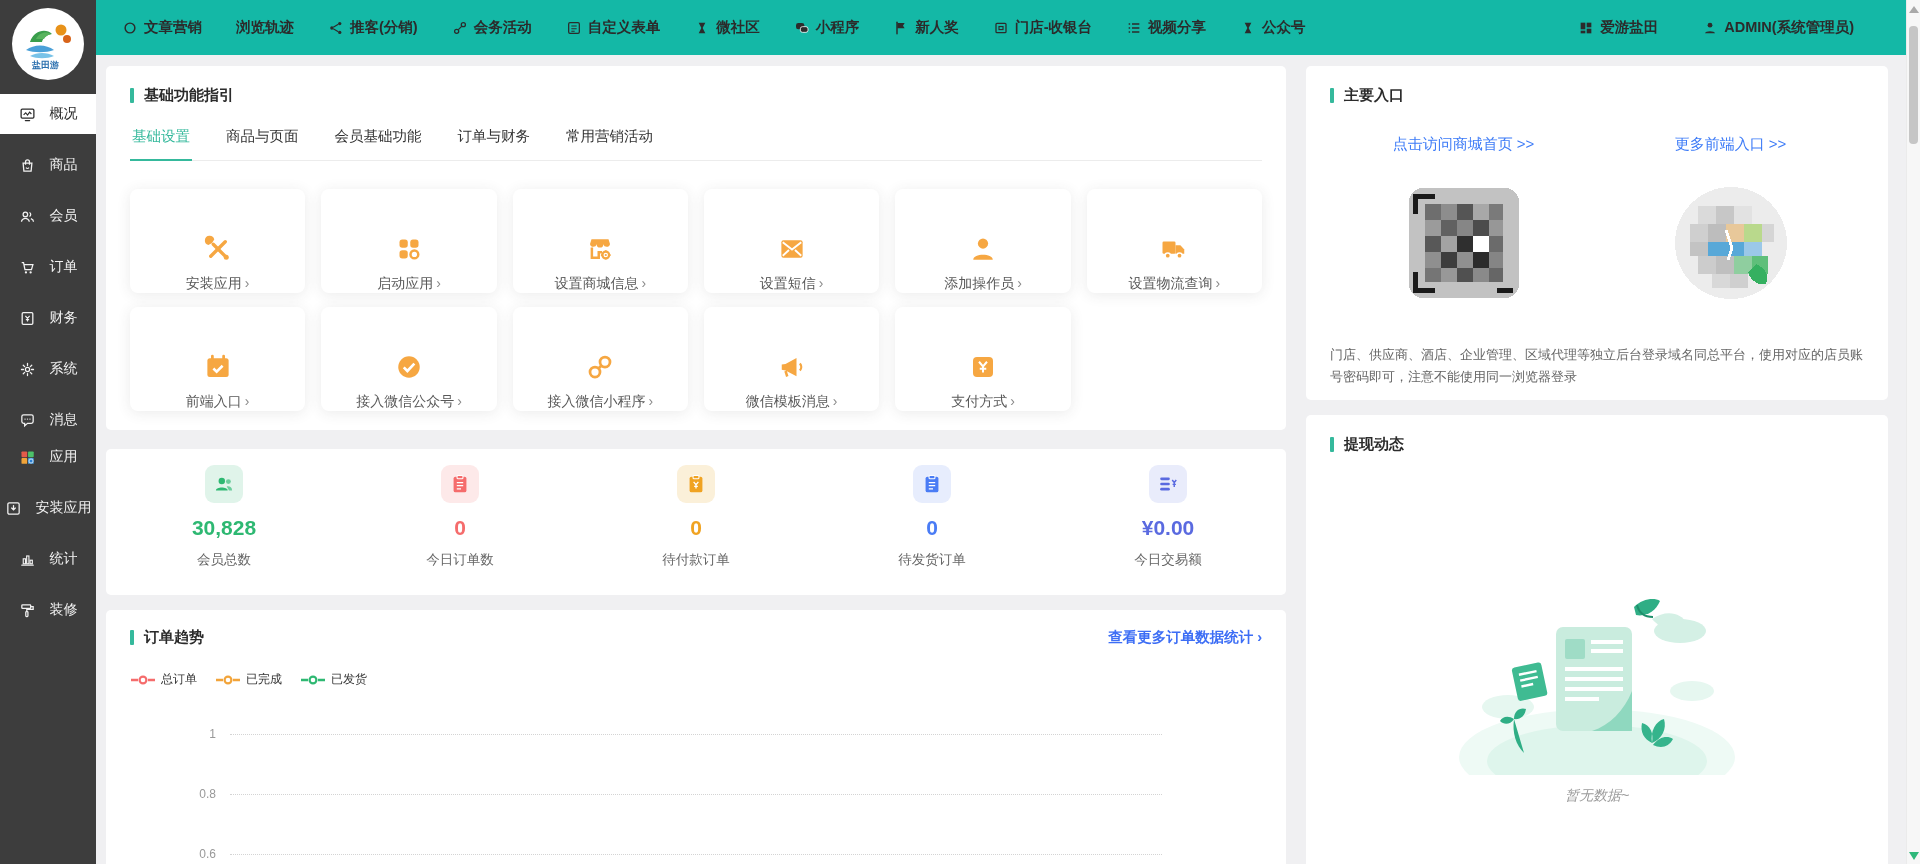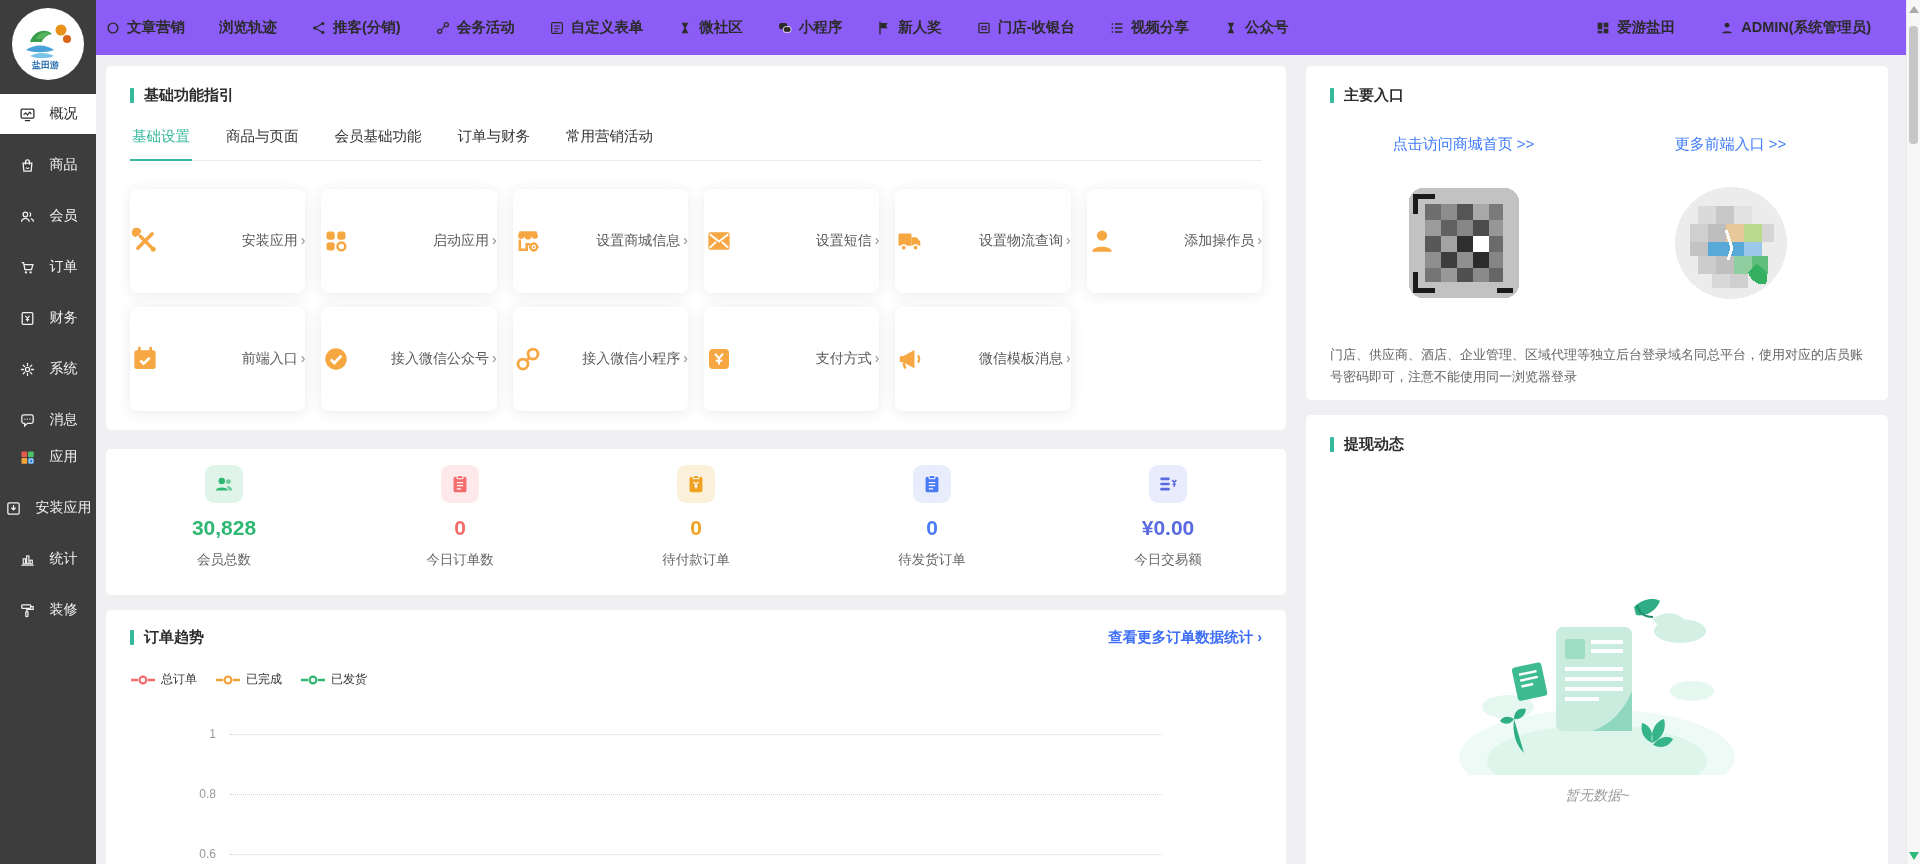--- a/index.html
+++ b/index.html
@@ -1,21 +1,21 @@
 <!DOCTYPE html>
 <html><head>
 <meta charset="utf-8">
 <style>
   * { margin:0; padding:0; box-sizing:border-box; }
   html,body { width:1920px; height:864px; overflow:hidden;
     font-family:"Liberation Sans","DejaVu Sans",sans-serif; background:#f0f0f2; color:#333; }
 
   
-  .topbar { position:absolute; left:96px; top:0; right:14px; height:55px; background:#8b5cf6;
-    display:flex; align-items:center; padding:0 9px; z-index:5; }
+  .topbar { position:absolute; left:96px; top:0; right:14px; height:55px; background:#14b8a6;
+    display:flex; align-items:center; padding:0 26px; z-index:5; }
   .topnav { display:flex; align-items:center; gap:34px; }
   .nav-item { display:flex; align-items:center; gap:6px; font-size:14.5px; font-weight:600;
     color:#2b2b2b; cursor:pointer; white-space:nowrap; }
   .nav-item .ic { width:16px; height:16px; color:#2b2b2b; display:inline-block; }
   .topbar-right { margin-left:auto; display:flex; align-items:center; gap:44px; padding-right:26px; }
 
   
   .sidebar { position:absolute; left:0; top:0; width:96px; height:864px; background:#3d3d3d; z-index:6; }
   .logo-wrap { width:72px; height:72px; margin:8px auto 14px; background:#fff; border-radius:50%;
     display:flex; align-items:center; justify-content:center; overflow:hidden; }
@@ -37,22 +37,22 @@
   .panel-title .txt { font-size:15px; font-weight:700; color:#2b2b2b; }
 
   
   .guide { height:364px; padding:20px 24px; }
   .tabs { display:flex; gap:32px; margin-top:12px; border-bottom:1px solid #ececec; }
   .tab { font-size:14.5px; color:#333; padding:10px 2px 13px; cursor:pointer; }
   .tab.active { color:#35b99c; border-bottom:2px solid #35b99c; margin-bottom:-1px; }
   .guide-grid { margin-top:28px; display:grid; grid-template-columns:repeat(6,1fr);
     gap:14px 16px; }
   .gcard { height:104px; background:#fff; border-radius:8px;
-    box-shadow:0 2px 14px rgba(60,60,60,.10); display:flex; flex-direction:row;
-    align-items:center; justify-content:space-between; gap:11px; cursor:pointer; }
+    box-shadow:0 2px 14px rgba(60,60,60,.10); display:flex; flex-direction:column;
+    align-items:center; justify-content:flex-end; gap:11px; cursor:pointer; }
   .gcard .ic { width:30px; height:30px; color:#f6a742; }
   .gcard .lbl { font-size:14px; color:#595959; }
   .gcard .lbl .arr { color:#8a8a8a; margin-left:3px; }
 
   
   .stats { margin-top:19px; height:146px; display:flex; align-items:flex-start; padding-top:16px; }
   .stat { flex:1; display:flex; flex-direction:column; align-items:center; }
   .stat .chip { width:38px; height:38px; border-radius:9px; display:flex; align-items:center;
     justify-content:center; }
   .stat .chip .ic { width:22px; height:22px; }
@@ -348,36 +348,36 @@
         </div>
         <div class="gcard">
           <span class="ic"><svg viewBox="0 0 24 24" width="100%" height="100%">
                 <rect x="3.5" y="5" width="17" height="14" rx="1.6" fill="currentColor"></rect>
                 <path d="M4.6 6.6L12 12.4l7.4-5.8M4.6 17.4l5-4.6M19.4 17.4l-5-4.6" stroke="#fff" stroke-width="1.5" fill="none"></path>
               </svg></span>
           <span class="lbl"><span>设置短信</span><span class="arr">›</span></span>
         </div>
         <div class="gcard">
           <span class="ic"><svg viewBox="0 0 24 24" width="100%" height="100%">
+                <circle cx="12" cy="7.6" r="4.1" fill="currentColor"></circle>
+                <path d="M4.2 20.5c0-5.2 15.6-5.2 15.6 0z" fill="currentColor"></path>
+              </svg></span>
+          <span class="lbl"><span>添加操作员</span><span class="arr">›</span></span>
+        </div>
+        <div class="gcard">
+          <span class="ic"><svg viewBox="0 0 24 24" width="100%" height="100%">
                 <rect x="2.8" y="6" width="10.4" height="9.8" rx="1" fill="currentColor"></rect>
                 <path d="M13.2 9h3.9l3.1 3.4V15.8h-7z" fill="currentColor"></path>
                 <circle cx="7" cy="17.3" r="2.1" fill="currentColor" stroke="#fff" stroke-width="1.2"></circle>
                 <circle cx="16.4" cy="17.3" r="2.1" fill="currentColor" stroke="#fff" stroke-width="1.2"></circle>
               </svg></span>
           <span class="lbl"><span>设置物流查询</span><span class="arr">›</span></span>
         </div>
         <div class="gcard">
           <span class="ic"><svg viewBox="0 0 24 24" width="100%" height="100%">
-                <circle cx="12" cy="7.6" r="4.1" fill="currentColor"></circle>
-                <path d="M4.2 20.5c0-5.2 15.6-5.2 15.6 0z" fill="currentColor"></path>
-              </svg></span>
-          <span class="lbl"><span>添加操作员</span><span class="arr">›</span></span>
-        </div>
-        <div class="gcard">
-          <span class="ic"><svg viewBox="0 0 24 24" width="100%" height="100%">
                 <rect x="3.5" y="5" width="17" height="15" rx="2" fill="currentColor"></rect>
                 <path d="M7.5 3.2v3.4M16.5 3.2v3.4" stroke="currentColor" stroke-width="2.2" stroke-linecap="round"></path>
                 <path d="M8.3 13.2l2.6 2.6 4.8-4.8" stroke="#fff" stroke-width="2" fill="none"></path>
               </svg></span>
           <span class="lbl"><span>前端入口</span><span class="arr">›</span></span>
         </div>
         <div class="gcard">
           <span class="ic"><svg viewBox="0 0 24 24" width="100%" height="100%">
                 <circle cx="12" cy="12" r="8.6" fill="currentColor"></circle>
                 <path d="M7.8 12.3l2.9 2.9 5.6-5.9" stroke="#fff" stroke-width="2.1" fill="none"></path>
@@ -387,32 +387,32 @@
         <div class="gcard">
           <span class="ic"><svg viewBox="0 0 24 24" width="100%" height="100%">
                 <circle cx="8" cy="16" r="4" fill="none" stroke="currentColor" stroke-width="2.2"></circle>
                 <circle cx="16" cy="8" r="4" fill="none" stroke="currentColor" stroke-width="2.2"></circle>
                 <path d="M10.8 13.2l2.4-2.4" stroke="currentColor" stroke-width="2.2"></path>
               </svg></span>
           <span class="lbl"><span>接入微信小程序</span><span class="arr">›</span></span>
         </div>
         <div class="gcard">
           <span class="ic"><svg viewBox="0 0 24 24" width="100%" height="100%">
-                <rect x="4" y="4" width="16" height="16" rx="3.2" fill="currentColor"></rect>
-                <path d="M8.8 7.8l3.2 3.8 3.2-3.8M12 11.6V16.4M9.4 13.3h5.2" stroke="#fff" stroke-width="1.6" fill="none"></path>
-              </svg></span>
-          <span class="lbl"><span>支付方式</span><span class="arr">›</span></span>
-        </div>
-        <div class="gcard">
-          <span class="ic"><svg viewBox="0 0 24 24" width="100%" height="100%">
                 <path d="M3.8 10v4.2l3 .5 8.8 4.6V4.7L6.8 9.5z" fill="currentColor"></path>
                 <path d="M18.3 9.2a4.2 4.2 0 010 5.6" stroke="currentColor" stroke-width="1.8" fill="none"></path>
                 <path d="M6.8 15.2l1.4 4.4" stroke="currentColor" stroke-width="2"></path>
               </svg></span>
           <span class="lbl"><span>微信模板消息</span><span class="arr">›</span></span>
+        </div>
+        <div class="gcard">
+          <span class="ic"><svg viewBox="0 0 24 24" width="100%" height="100%">
+                <rect x="4" y="4" width="16" height="16" rx="3.2" fill="currentColor"></rect>
+                <path d="M8.8 7.8l3.2 3.8 3.2-3.8M12 11.6V16.4M9.4 13.3h5.2" stroke="#fff" stroke-width="1.6" fill="none"></path>
+              </svg></span>
+          <span class="lbl"><span>支付方式</span><span class="arr">›</span></span>
         </div>
       </div>
     </div>
 
     <div class="panel stats">
       <div class="stat">
         <span class="chip" style="background-color: rgb(224, 244, 234);">
             <span class="ic" style="color: rgb(46, 184, 114);"><svg viewBox="0 0 24 24" width="100%" height="100%">
                 <circle cx="9.6" cy="8.8" r="3.5" fill="currentColor"></circle>
                 <path d="M3.2 19c0-4.2 12.8-4.2 12.8 0z" fill="currentColor"></path>

